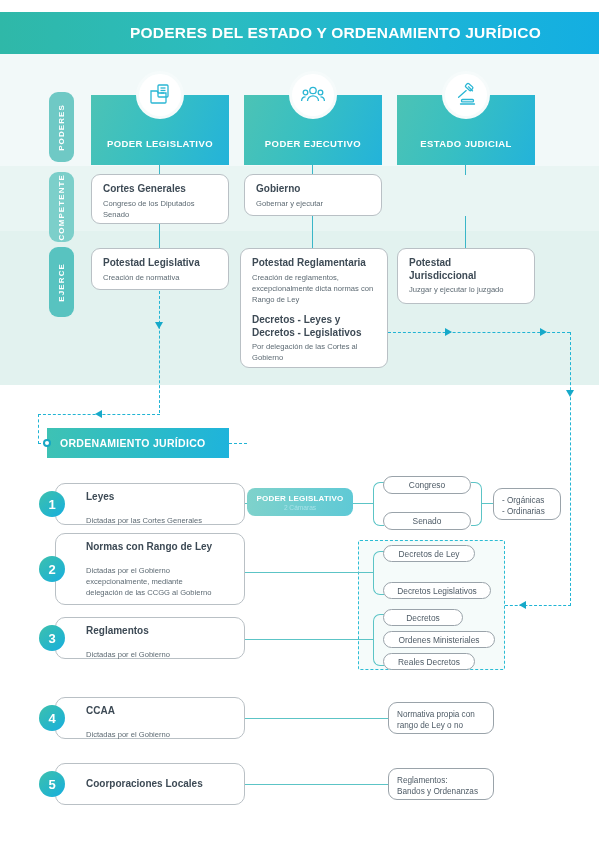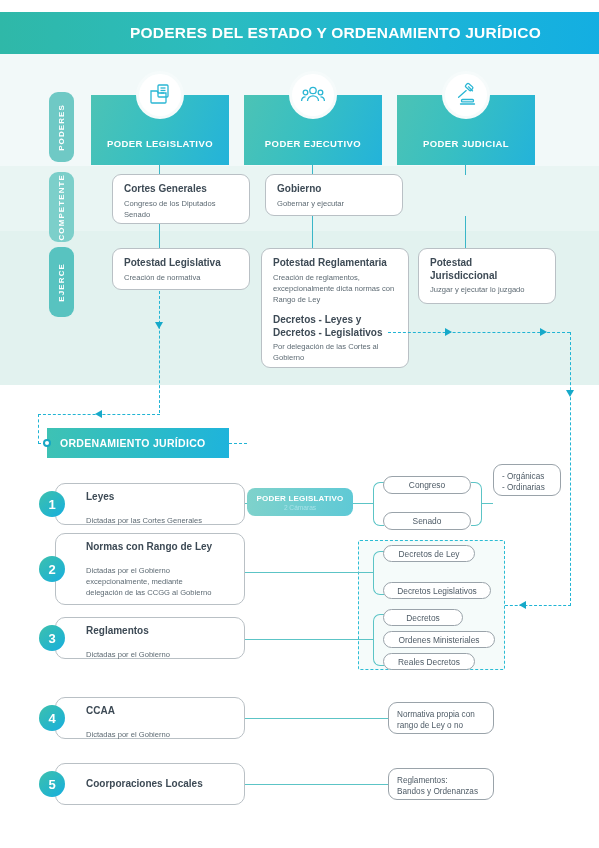--- a/index.html
+++ b/index.html
@@ -63,21 +63,21 @@
     display:flex;align-items:center;justify-content:center;
   }
   .ic1{left:139px;}
   .ic2{left:292px;}
   .ic3{left:445px;}
   .iconcirc svg{display:block;}
 
   
   .card{
     position:absolute;background:#ffffff;border:1px solid #b9c0c5;
-    border-radius:9px;box-sizing:border-box;padding:8px 10px 8px 11px;margin-left:21px;
+    border-radius:9px;box-sizing:border-box;padding:8px 10px 8px 11px;
   }
   .card .h{font-size:10px;font-weight:bold;color:#3d4a55;line-height:1.25;}
   .card .s{font-size:7.6px;color:#5d6a73;line-height:1.45;margin-top:2px;}
   .card .h2{font-size:10px;font-weight:bold;color:#3d4a55;line-height:1.3;margin-top:8px;}
 
   .c-comp1{left:91px;top:174px;width:138px;height:50px;}
   .c-comp2{left:244px;top:174px;width:138px;height:42px;}
   .c-comp3{left:397px;top:174px;width:138px;height:42px;}
 
   .c-ej1{left:91px;top:248px;width:138px;height:42px;}
@@ -180,21 +180,21 @@
     <span>EJERCE</span>
   </div>
 
   <div class="power pw1">
     <div class="lbl">PODER LEGISLATIVO</div>
   </div>
   <div class="power pw2">
     <div class="lbl">PODER EJECUTIVO</div>
   </div>
   <div class="power pw3">
-    <div class="lbl">PODER JUDICIAL</div>
+    <div class="lbl">ESTADO JUDICIAL</div>
   </div>
 
   <div class="iconcirc ic1">
     <svg width="26" height="26" viewBox="0 0 26 26" fill="none" stroke="#2ab6d4" stroke-width="1.3">
       <rect x="11" y="3" width="10" height="12" rx="1"></rect>
       <line x1="13.5" y1="6" x2="18.5" y2="6"></line>
       <line x1="13.5" y1="8.5" x2="18.5" y2="8.5"></line>
       <line x1="13.5" y1="11" x2="17" y2="11"></line>
       <path d="M4 9h6l1.6 2H19v9a1 1 0 0 1-1 1H5a1 1 0 0 1-1-1z"></path>
     </svg>
@@ -285,21 +285,21 @@
   <div class="legbadge">
     <div class="a">PODER LEGISLATIVO</div>
     <div class="b">2 Cámaras</div>
   </div>
   <div class="hl" style="left:353px;top:503px;width:20px;"></div>
   <div class="brace" style="left:373px;top:482px;width:10px;height:42px;"></div>
   <div class="pill" style="left:383px;top:476px;width:88px;height:18px;">Congreso</div>
   <div class="pill" style="left:383px;top:512px;width:88px;height:18px;">Senado</div>
   <div class="brace-r" style="left:471px;top:482px;width:10px;height:42px;"></div>
   <div class="hl" style="left:481px;top:503px;width:12px;"></div>
-  <div class="textbox" style="left:493px;top:464px;width:68px;height:32px;white-space:pre-line">- Orgánicas
+  <div class="textbox" style="left:493px;top:488px;width:68px;height:32px;white-space:pre-line">- Orgánicas
 - Ordinarias</div>
 
   <div class="groupdash" style="left:358px;top:540px;width:147px;height:130px;"></div>
 
   <div class="numrow">
     <div class="box" style="left:55px;top:533px;width:190px;height:72px;">
       <div class="h">Normas con Rango de Ley</div>
       <div class="s">Dictadas por el Gobierno excepcionalmente, mediante delegación de las CCGG al Gobierno</div>
     </div>
     <div class="numcirc" style="left:39px;top:556px;">2</div>

